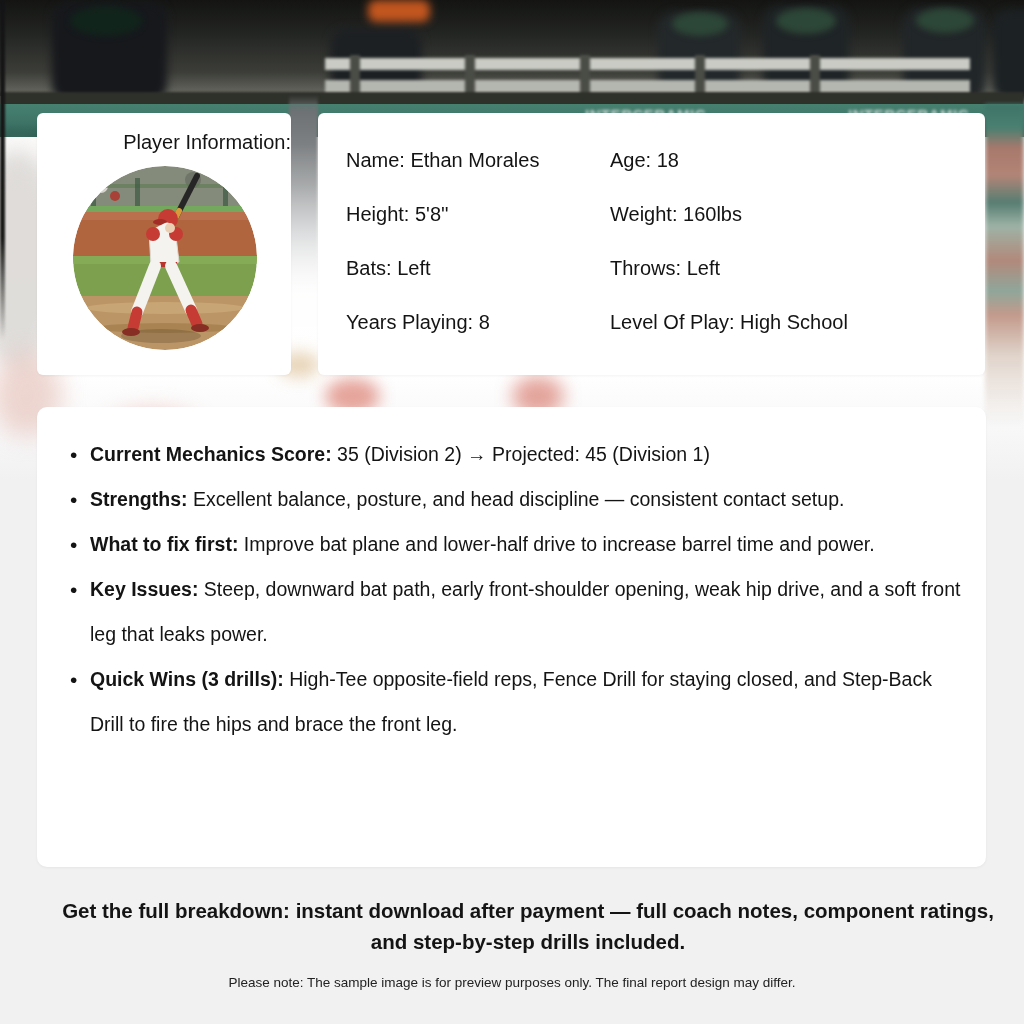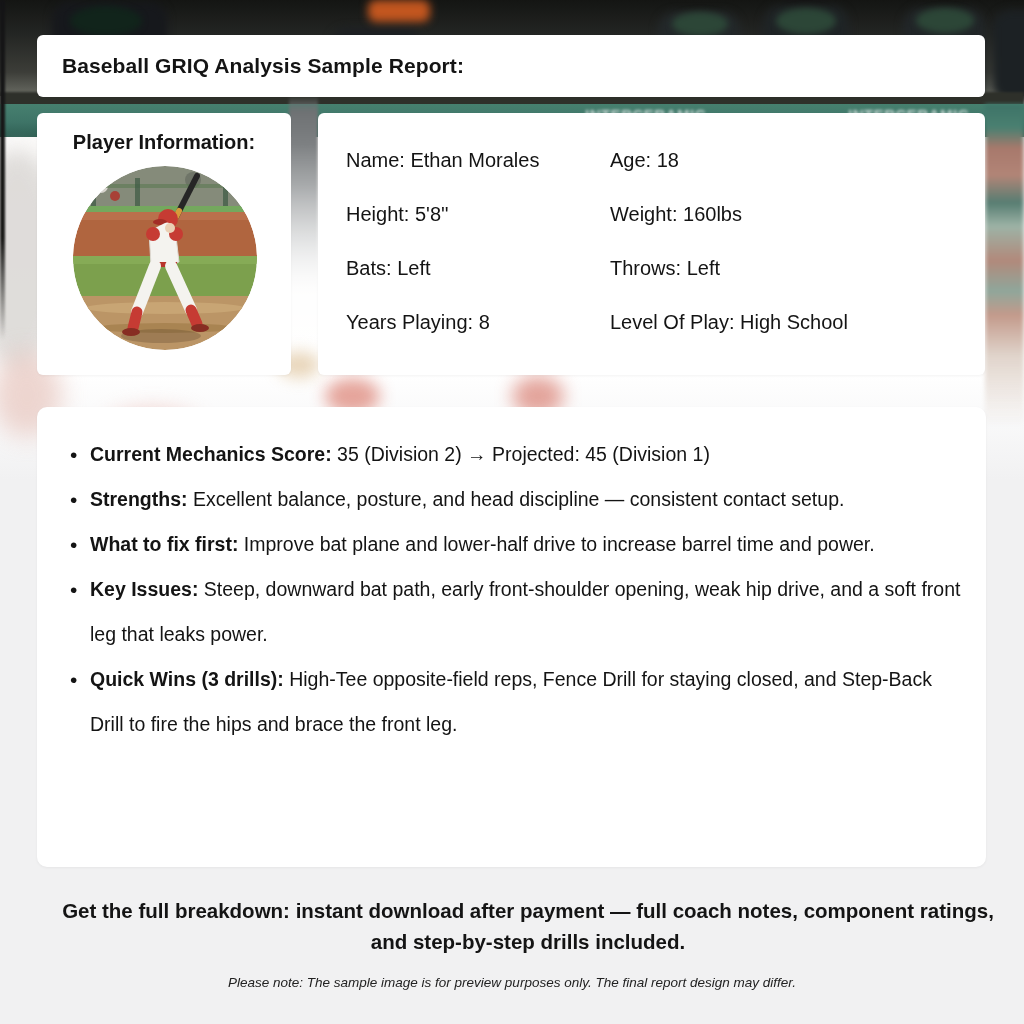--- a/index.html
+++ b/index.html
@@ -30,37 +30,37 @@
       #9db3a6 36%,#b2897b 46%,#8fa79b 55%,#c39a8b 62%,#e0d4cb 74%,rgba(255,255,255,0) 95%);}
   .left-edge{position:absolute;left:0;top:0;width:5px;height:340px;z-index:4;filter:blur(1px);
     background:linear-gradient(180deg,#141416 0%,#1a1a18 70%,rgba(231,197,189,0) 100%);}
   .blob{position:absolute;z-index:4;border-radius:50%;}
   
   .card{position:absolute;background:#ffffff;z-index:10;box-shadow:0 1px 3px rgba(0,0,0,.05);}
   .header-card{left:37px;top:35px;width:948px;height:62px;border-radius:6px;
     display:flex;align-items:center;padding-left:25px;box-sizing:border-box;}
   .header-card h1{margin:0;font-size:21px;font-weight:700;letter-spacing:.1px;}
   .player-card{left:37px;top:113px;width:254px;height:262px;border-radius:6px;box-sizing:border-box;}
-  .player-card .pi-title{margin:18px 0 16px 0;text-align:center;font-size:20px;font-weight:700;}
+  .player-card .pi-title{margin:18px 0 16px 0;text-align:right;font-size:20px;font-weight:400;}
   .photo-circle{position:absolute;left:36px;top:53px;width:184px;height:184px;border-radius:50%;overflow:hidden;}
   .details-card{left:318px;top:113px;width:667px;height:262px;border-radius:6px;box-sizing:border-box;
     display:grid;grid-template-columns:264px 1fr;grid-auto-rows:1fr;align-items:center;
     padding:20px 16px 26px 28px;font-size:20px;}
   .field .lbl{font-weight:400;}
   .report-card{left:37px;top:407px;width:949px;height:460px;border-radius:10px;box-sizing:border-box;
     padding:25px 16px 0 33px;}
   .report-card ul{margin:0;padding:0;list-style:none;font-size:19.5px;line-height:45px;}
   .report-card li{position:relative;padding-left:20px;}
   .report-card li::before{content:"•";position:absolute;left:0;top:0;font-size:21px;}
   .report-card .b-lbl{font-weight:700;}
   
   .cta{position:absolute;left:58px;top:895px;width:940px;z-index:10;margin:0;
     text-align:center;font-size:20.5px;font-weight:700;line-height:31px;}
   .note{position:absolute;left:0;top:975px;width:1024px;z-index:10;margin:0;
-    text-align:center;font-style:italic;font-size:13.5px;color:#222;}
+    text-align:center;font-size:13.5px;color:#222;}
 </style>
 </head>
 <body>
 
 <div class="canvas">
 
   <div class="photo-bg">
     <div class="pb-top"></div>
 
     <div class="fig" style="left:52px;top:2px;width:115px;height:100px;background:#16181c;"></div>
@@ -95,23 +95,20 @@
 
     <div class="right-strip"></div>
     <div class="left-edge"></div>
     <div class="blob" style="left:105px;top:408px;width:95px;height:38px;background:#eec7c2;filter:blur(10px);opacity:.75;"></div>
     <div class="blob" style="left:-8px;top:352px;width:70px;height:85px;background:#e7c5bd;filter:blur(12px);opacity:.7;"></div>
     <div class="blob" style="left:325px;top:378px;width:55px;height:36px;background:#d66a5a;filter:blur(8px);opacity:.6;"></div>
     <div class="blob" style="left:512px;top:376px;width:52px;height:40px;background:#cf5c4c;filter:blur(9px);opacity:.55;"></div>
     <div class="blob" style="left:278px;top:352px;width:42px;height:26px;background:#d9b98a;filter:blur(8px);opacity:.6;"></div>
   </div>
 
-  <div class="card header-card">
-    <h1>Baseball GRIQ Analysis Sample Report:</h1>
-  </div>
 
   <div class="card player-card">
     <p class="pi-title">Player Information:</p>
     <div class="photo-circle">
       <svg width="184" height="184" viewBox="0 0 184 184">
         <defs>
             <clipPath id="pc">
               <circle cx="92" cy="92" r="92"></circle>
             </clipPath>
           </defs>

